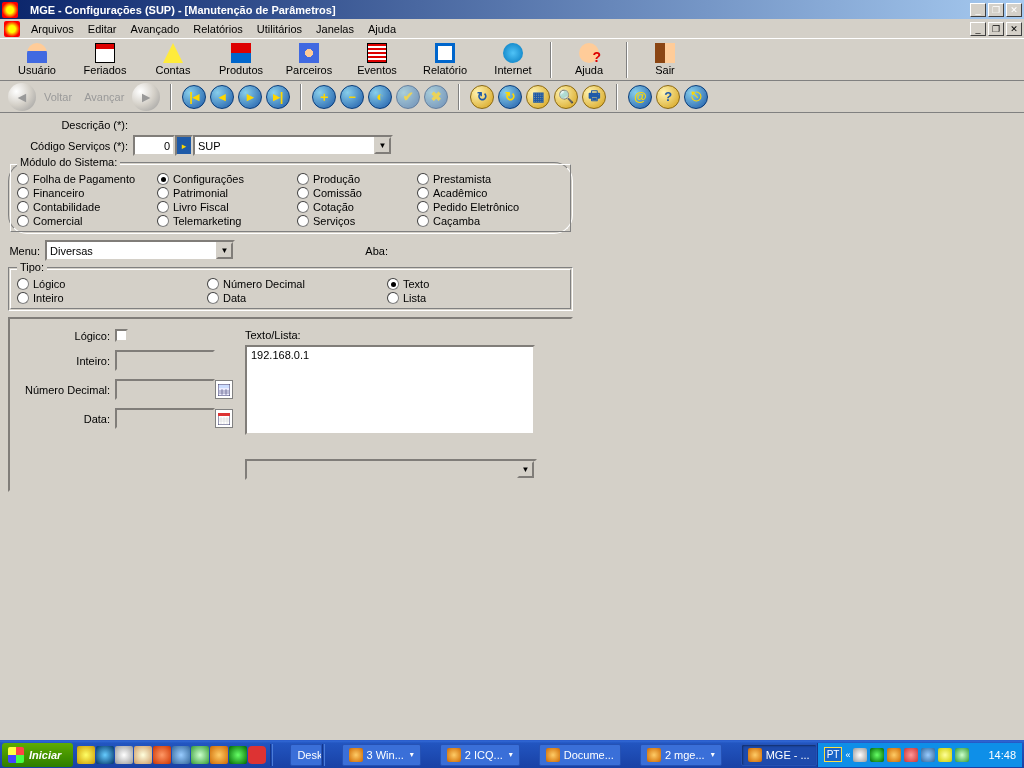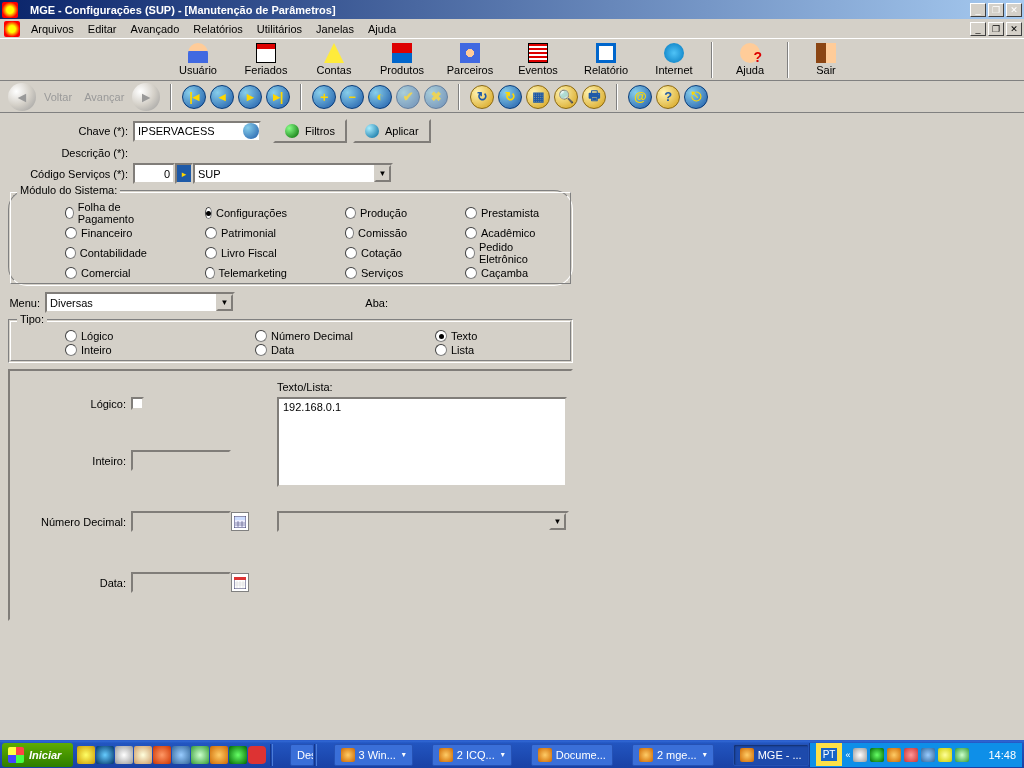--- a/index.html
+++ b/index.html
@@ -9,21 +9,21 @@
 .titlebar .icon { width: 16px; height: 16px; background: radial-gradient(circle, #ff0 30%, #f00 70%); border-radius: 2px; margin-right: 4px; }
 .titlebar-text { flex: 1; font-weight: bold; margin-left: 8px; }
 .win-btns { display: flex; gap: 2px; }
 .win-btn { width: 16px; height: 14px; background: #d4d0c8; border: 1px solid #fff; border-right-color: #404040; border-bottom-color: #404040; display: flex; align-items: center; justify-content: center; font-size: 9px; font-family: Marlett, Arial; cursor: pointer; }
 
 .menubar { height: 19px; background: #d4d0c8; display: flex; align-items: center; padding: 0 4px; position: relative; }
 .menubar .icon { width: 16px; height: 16px; background: radial-gradient(circle, #ff0 30%, #f00 70%); border-radius: 2px; margin-right: 4px; }
 .menu-item { padding: 2px 7px; cursor: pointer; }
 .mdi-btns { position: absolute; right: 2px; display: flex; gap: 2px; }
 
-.toolbar1 { height: 43px; background: #d4d0c8; border-top: 1px solid #fff; border-bottom: 1px solid #808080; display: flex; align-items: center; padding: 18px 4px; gap: 2px; justify-content: center; }
+.toolbar1 { height: 43px; background: #d4d0c8; border-top: 1px solid #fff; border-bottom: 1px solid #808080; display: flex; align-items: center; padding: 18px 4px; gap: 2px; }
 .tool-btn { width: 66px; height: 38px; display: flex; flex-direction: column; align-items: center; justify-content: center; border: 1px solid transparent; cursor: pointer; }
 .tool-btn .ticon { width: 20px; height: 20px; margin-bottom: 1px; }
 .tool-btn .tlabel { font-size: 11px; }
 .sep { width: 2px; height: 36px; border-left: 1px solid #808080; border-right: 1px solid #fff; margin: 0 2px; }
 
 .ic-usuario { background: linear-gradient(#ffcc99 40%, #4169e1 40%); border-radius: 50% 50% 0 0; }
 .ic-feriados { background: #fff; border: 1px solid #000; position: relative; }
 .ic-feriados::before { content: ""; position: absolute; top: 0; left: 0; right: 0; height: 5px; background: #d00; }
 .ic-contas { background: #ffeb3b; clip-path: polygon(50% 0, 100% 100%, 0 100%); }
 .ic-produtos { background: linear-gradient(#d00 50%, #06c 50%); }
@@ -50,43 +50,43 @@
 .inp-ro { background: #d4d0c8; }
 .btn-std { height: 24px; border: 2px outset #d4d0c8; background: #d4d0c8; padding: 0 10px; display: inline-flex; align-items: center; gap: 6px; cursor: pointer; }
 .btn-std .bicon { width: 14px; height: 14px; border-radius: 50%; background: radial-gradient(circle at 30% 30%, #8f8, #060); }
 .spinbtn { width: 18px; height: 21px; border: 2px inset #d4d0c8; background: linear-gradient(#1e5aa8, #1e5aa8); display: flex; align-items: center; justify-content: center; color: #ffd700; font-size: 9px; cursor: pointer; }
 .dropdown-btn { width: 17px; height: 17px; background: #d4d0c8; border: 2px outset #d4d0c8; display: inline-flex; align-items: center; justify-content: center; font-size: 8px; cursor: pointer; }
 
 .groupbox { border: 1px solid #808080; border-bottom-color: #fff; border-right-color: #fff; position: relative; margin: 6px 0; padding: 10px 8px 6px; }
 .groupbox::before { content: ""; position: absolute; inset: 1px; border: 1px solid #fff; border-bottom-color: #808080; border-right-color: #808080; pointer-events: none; }
 .groupbox-title { position: absolute; top: -7px; left: 8px; background: #d4d0c8; padding: 0 3px; z-index: 2; }
 .radio-grid { display: grid; grid-template-columns: 130px 130px 110px 130px; gap: 2px 10px; position: relative; z-index: 2; }
-.radio-row { display: flex; align-items: center; gap: 4px; margin-left: 48px; }
+.radio-row { display: flex; align-items: center; gap: 4px; }
 .radio { width: 12px; height: 12px; border-radius: 50%; background: #fff; border: 1px solid #808080; border-top-color: #404040; border-left-color: #404040; display: inline-flex; align-items: center; justify-content: center; cursor: pointer; }
 .radio.sel::after { content: ""; width: 5px; height: 5px; border-radius: 50%; background: #000; }
 .chk { width: 13px; height: 13px; background: #fff; border: 2px inset #d4d0c8; cursor: pointer; }
 .date-btn { width: 18px; height: 19px; background: #fff; border: 1px solid #808080; display: flex; align-items: center; justify-content: center; cursor: pointer; }
 .date-btn svg { width: 12px; height: 12px; }
 
 .value-panel { border: 2px inset #d4d0c8; padding: 10px; display: flex; gap: 12px; }
 .value-left { display: flex; flex-direction: column; gap: 8px; }
-.value-left .row { margin: 16px; }
+.value-left .row { margin: 0; }
 .textarea { width: 290px; height: 90px; background: #fff; border: 2px inset #d4d0c8; padding: 2px 4px; font-size: 11px; resize: none; }
 .combo-wide { width: 292px; height: 21px; border: 2px inset #d4d0c8; background: #d4d0c8; display: flex; align-items: center; justify-content: flex-end; padding-right: 1px; }
 
 .taskbar { position: absolute; bottom: 0; left: 0; right: 0; height: 28px; background: linear-gradient(#3168d5, #2255c0 8%, #1941a5); border-top: 1px solid #2b5fce; display: flex; align-items: center; padding: 0 2px; }
 .start-btn { height: 24px; background: linear-gradient(#5eac00, #2e7d00); border-radius: 3px; padding: 0 12px 0 6px; display: flex; align-items: center; gap: 5px; color: #fff; font-weight: bold; font-style: italic; cursor: pointer; }
 .start-btn .flag { width: 16px; height: 16px; background: conic-gradient(#f44 0 25%, #4f4 0 50%, #44f 0 75%, #ff4 0); border-radius: 2px; }
 .ql { display: flex; gap: 1px; margin: 0 4px; }
 .ql-ic { width: 18px; height: 18px; border-radius: 2px; cursor: pointer; }
 .task-sep { width: 6px; height: 22px; border-left: 1px solid #14378c; border-right: 1px solid #4a7cd8; }
 .task-btn { height: 22px; background: #3a6fd8; border: 1px solid #2552b5; border-radius: 2px; padding: 0 6px; display: flex; align-items: center; gap: 4px; color: #fff; cursor: pointer; max-width: 100px; overflow: hidden; white-space: nowrap; margin-left: 17px; }
 .task-btn.active { background: #1d4aac; box-shadow: inset 1px 1px 2px rgba(0,0,0,0.4); }
 .tray { height: 24px; background: #0e8fe8; margin-left: auto; display: flex; align-items: center; padding: 0 6px; gap: 3px; border-left: 1px solid #14378c; }
-.tray .lang { background: #1863c7; color: #fff; padding: 1px 2px; font-size: 10px; border: 5px solid #fde047; }
+.tray .lang { background: #1863c7; color: #fff; padding: 1px 2px; font-size: 10px; border: 1px solid #fde047; }
 .tray .clock { color: #fff; margin-left: 16px; }
 .tic { width: 14px; height: 14px; border-radius: 2px; }
 </style>
 </head>
 <body>
 
 <div class="titlebar">
   <div class="icon"></div>
   <div class="titlebar-text">MGE - Configurações (SUP) - [Manutenção de Parâmetros]</div>
   <div class="win-btns">
@@ -184,37 +184,20 @@
   <div class="orb gold">🔍</div>
   <div class="orb gold">🖶</div>
   <div class="vsep"></div>
   <div class="orb">@</div>
   <div class="orb gold">?</div>
   <div class="orb">⎋</div>
 </div>
 
 <div class="form-area">
 
-  <div class="row">
-    <div class="lbl" style="width:125px;">Chave (*):</div>
-    <div style="position:relative;">
-      <input class="inp" style="width: 128px; padding-right: 20px;" value="IPSERVACESS">
-      <div style="position:absolute;right:2px;top:2px;width:16px;height:16px;border-radius:50%;background:radial-gradient(circle at 30% 30%,#87ceeb,#1e5aa8);cursor:pointer;"></div>
-    </div>
-    <div style="width:12px;"></div>
-    <button class="btn-std">
-        <span class="bicon"></span>
-        <span>Filtros</span>
-      </button>
-    <div style="width:6px;"></div>
-    <button class="btn-std">
-        <span class="bicon" style="background:radial-gradient(circle at 30% 30%,#aef,#069);"></span>
-        <span>Aplicar</span>
-      </button>
-  </div>
 
   <div class="row">
     <div class="lbl" style="width:125px;">Descrição (*):</div>
   </div>
 
   <div class="row">
     <div class="lbl" style="width:125px;">Código Serviços (*):</div>
     <input class="inp" style="width: 42px; text-align: right;" value="0">
     <div class="spinbtn">▸</div>
     <div style="position:relative;display:flex;">

